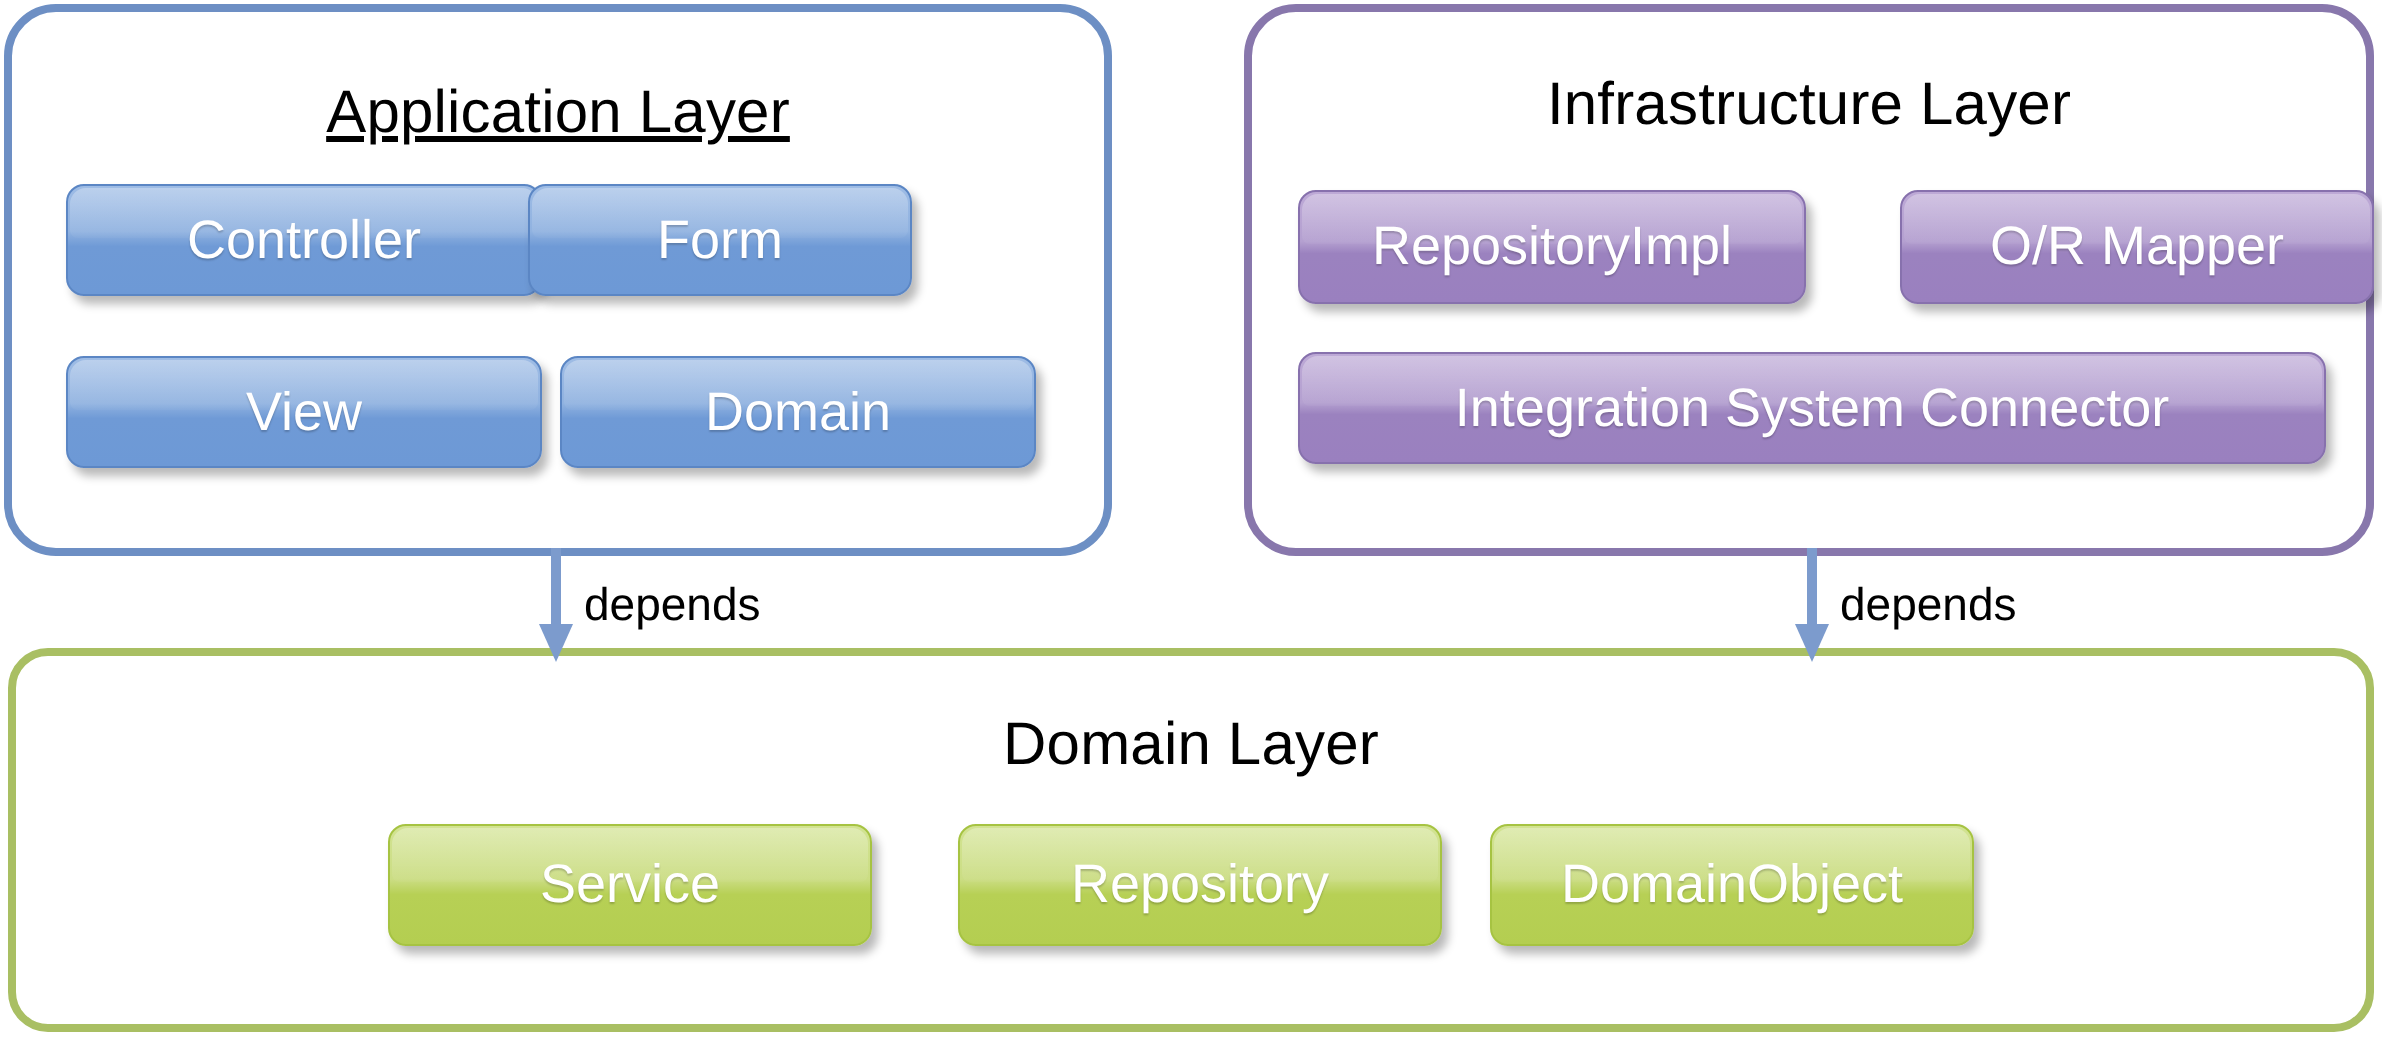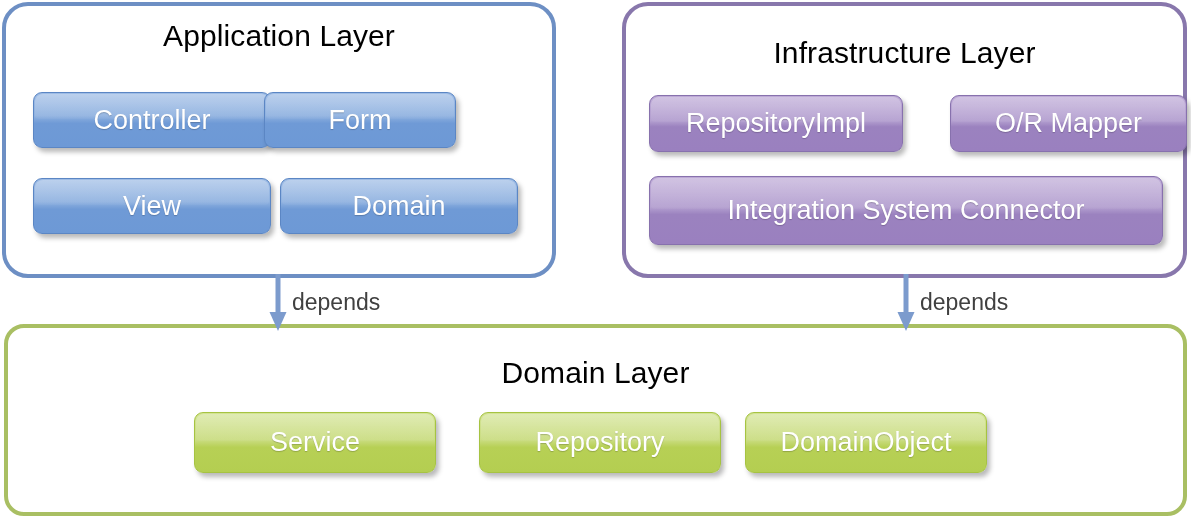--- a/index.html
+++ b/index.html
@@ -62,21 +62,21 @@
     left: 0;
     right: 0;
     text-align: center;
     color: #000000;
     font-size: 30px;
     font-weight: normal;
     letter-spacing: 0.1px;
     line-height: 1;
     white-space: nowrap;
   }
-  .layer-box.application .layer-title { top: 15px; }
+  .layer-box.application .layer-title { top: 36px; text-decoration: underline; }
   .layer-box.infrastructure .layer-title { top: 32px; }
   .layer-box.domain .layer-title { top: 30px; }
 
   
   .chip {
     position: absolute;
     box-sizing: border-box;
     display: flex;
     align-items: center;
     justify-content: center;
@@ -117,39 +117,39 @@
 
   
   .chip.c-controller { left: 27px;  top: 86px;  width: 238px; height: 56px; }
   .chip.c-form       { left: 258px; top: 86px;  width: 192px; height: 56px; }
   .chip.c-view       { left: 27px;  top: 172px; width: 238px; height: 56px; }
   .chip.c-helper     { left: 274px; top: 172px; width: 238px; height: 56px; }
 
   
   .chip.c-repoimpl   { left: 649px; top: 95px;  width: 254px; height: 57px; }
   .chip.c-ormapper   { left: 926px; top: 95px;  width: 237px; height: 57px; margin-left: 24px; }
-  .chip.c-connector  { left: 649px; top: 176px; width: 514px; height: 69px; }
+  .chip.c-connector  { left: 649px; top: 176px; width: 514px; height: 56px; }
 
   
   .chip.c-service      { left: 194px; top: 412px; width: 242px; height: 61px; }
   .chip.c-repository   { left: 479px; top: 412px; width: 242px; height: 61px; text-align: center; }
   .chip.c-domainobject { left: 745px; top: 412px; width: 242px; height: 61px; }
 
   
   .arrow {
     position: absolute;
     width: 24px;
     height: 58px;
   }
   .arrow.left-arrow  { left: 267px; top: 274px; }
   .arrow.right-arrow { left: 895px; top: 274px; }
 
   .arrow-label {
     position: absolute;
-    color: #404040;
+    color: #000000;
     font-size: 23px;
     line-height: 1;
     white-space: nowrap;
   }
   .arrow-label.left-label  { left: 292px; top: 291px; }
   .arrow-label.right-label { left: 920px; top: 291px; }
 </style>
 </head>
 <body>
 

